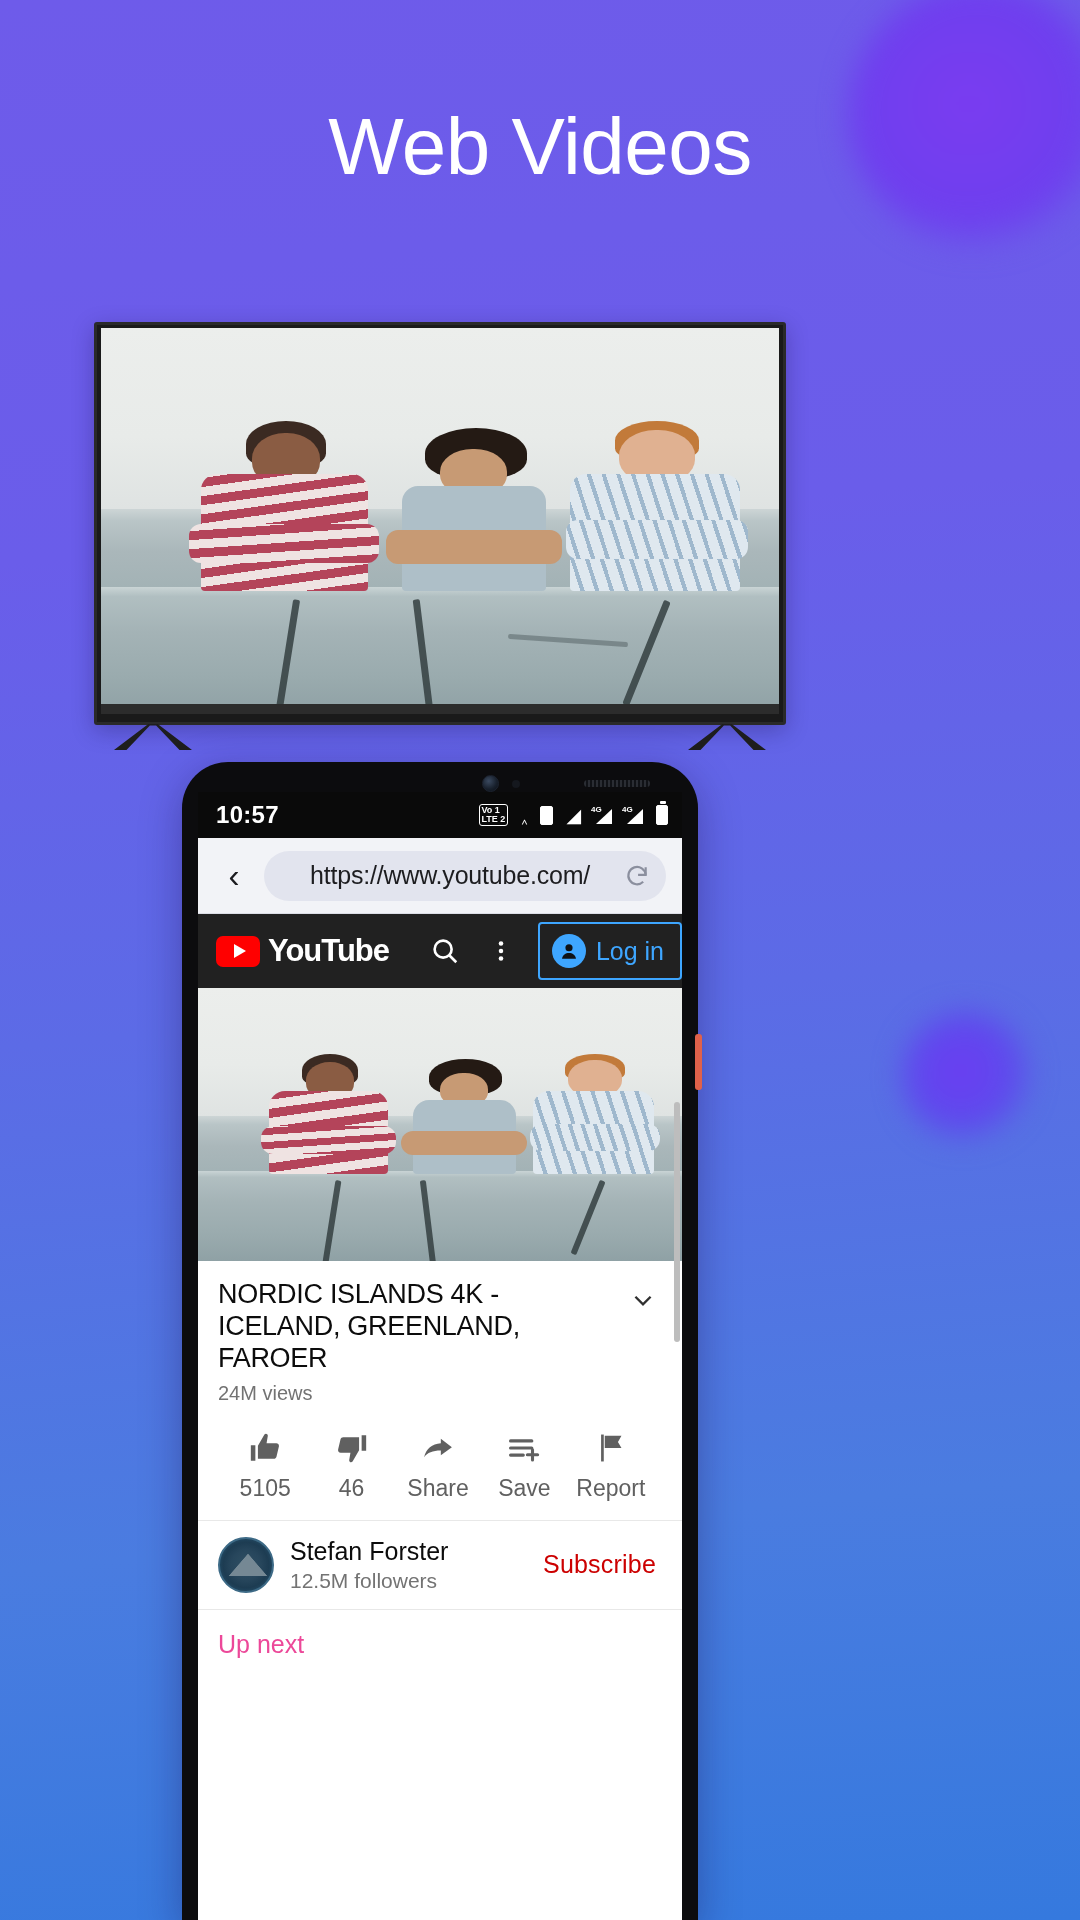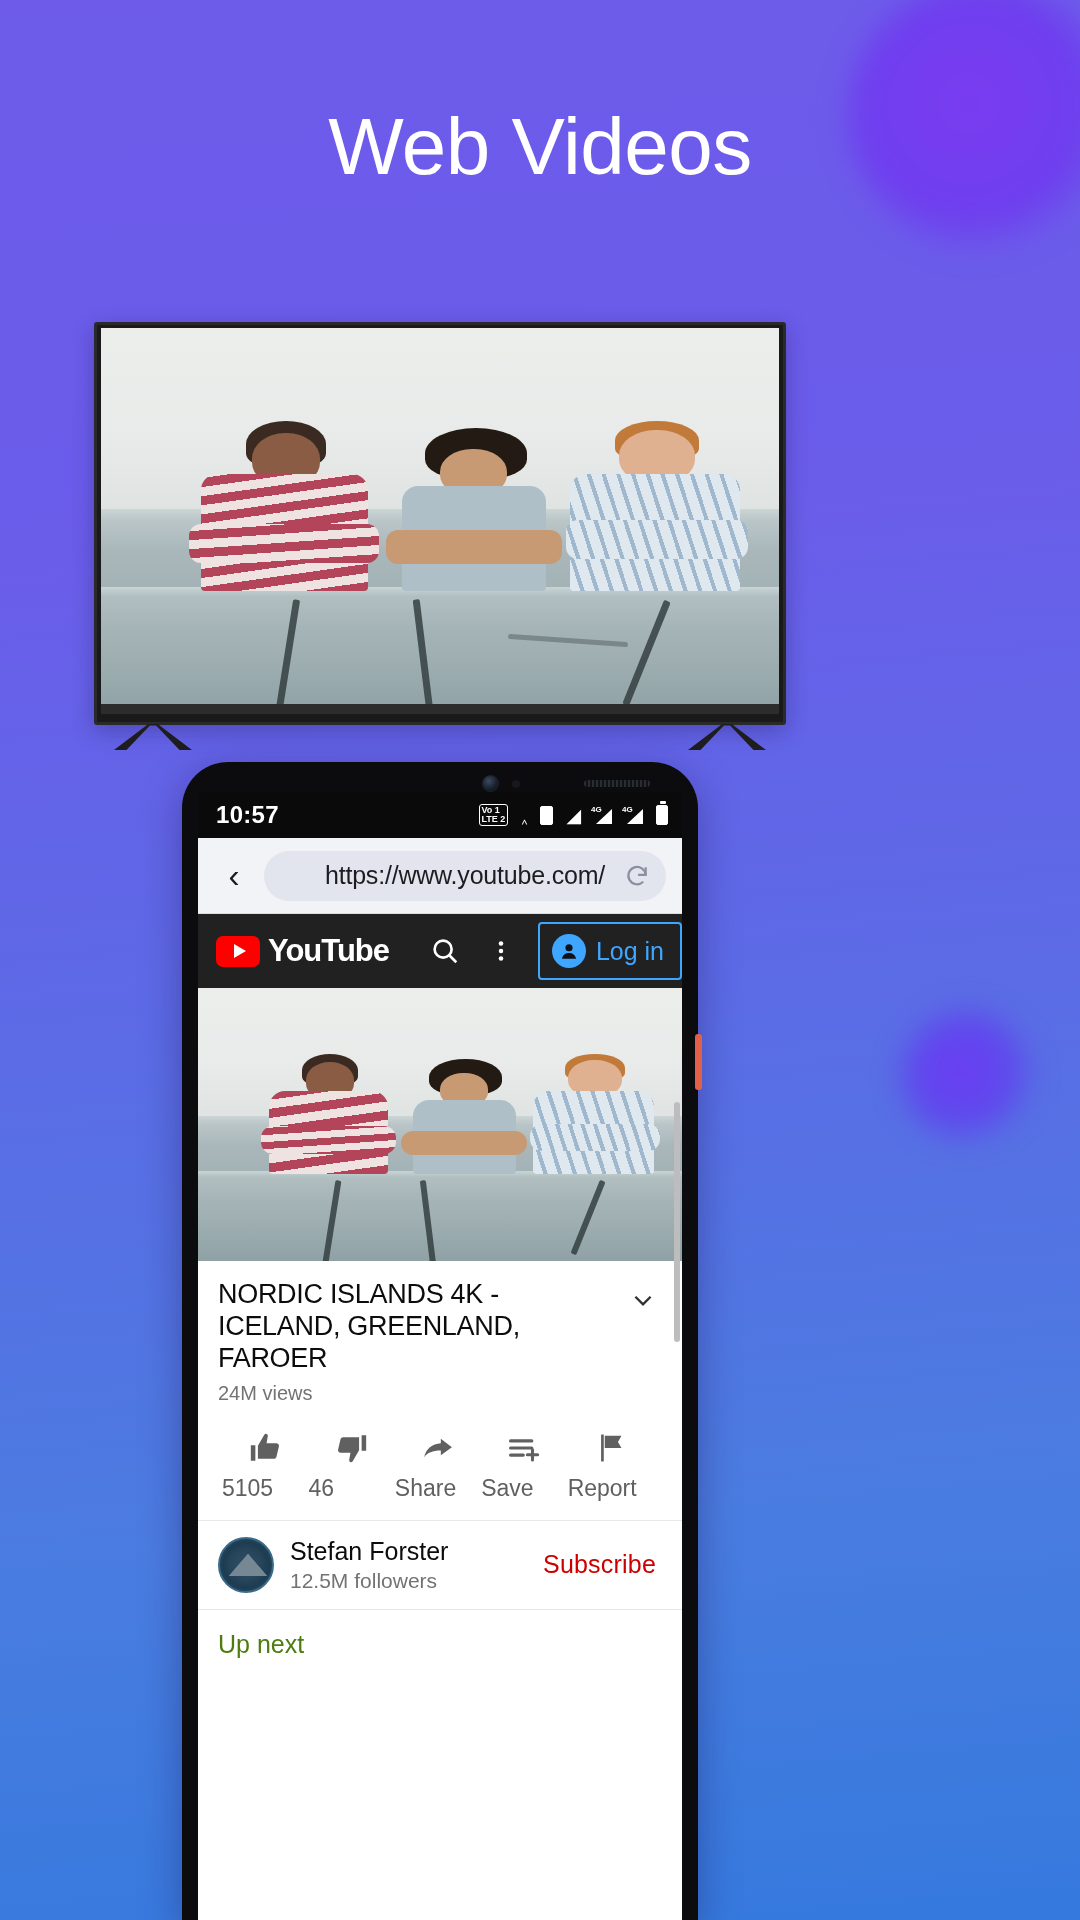--- a/index.html
+++ b/index.html
@@ -197,21 +197,21 @@
     display:flex; align-items:center; gap:10px;
     padding: 0 16px;
     border-bottom: 1px solid #dcdee6;
   }
   .back-chevron {
     width: 40px; text-align:center; font-size: 33px; color:#1b1b1f;
     font-weight: 300; line-height: 1;
   }
   .urlpill {
     flex:1; height: 50px; background:#e2e4ee; border-radius:25px;
-    display:flex; align-items:center; justify-content:center;
+    display:flex; align-items:center; justify-content:flex-start;
     position:relative; padding: 0 46px;
   }
   .urltext { font-size: 25px; color:#1d1d20; letter-spacing:-0.2px; }
   .reload {
     position:absolute; right:16px; top:50%; transform:translateY(-50%);
     width:26px; height:26px; color:#8b8f9e;
   }
 
   
   .ytheader {
@@ -258,21 +258,21 @@
     flex:1; font-size: 27px; line-height:1.18; color:#0c0c0c; letter-spacing:-0.3px;
   }
   .yt-caret { width: 38px; text-align:center; color:#303030; font-size: 22px; padding-top: 8px; }
   .yt-views { padding: 7px 20px 0 20px; font-size: 20px; color:#737373; }
 
   .yt-actions {
     display:flex; justify-content:space-between;
     padding: 22px 28px 18px 24px;
     border-bottom: 1px solid #e8e8e8;
   }
-  .act { width: 92px; color:#606060; }
+  .act { width: 92px; text-align:center; color:#606060; }
   .act .glyph { height: 42px; display:flex; align-items:center; justify-content:center; }
   .act .lbl { font-size: 23px; margin-top: 6px; color:#606060; }
 
   .yt-channel {
     display:flex; align-items:center; gap:16px;
     padding: 16px 20px; border-bottom: 1px solid #e8e8e8;
   }
   .ch-av {
     width: 56px; height:56px; border-radius:50%;
     background: radial-gradient(circle at 50% 50%, #2f4f63 0%, #27465c 40%, #1d3c52 62%, #2a5e7e 100%);
@@ -287,21 +287,21 @@
   .ch-av .mtn2 {
     position:absolute; left:9px; top:15px; width:0; height:0;
     border-left:19px solid transparent; border-right:19px solid transparent;
     border-bottom:22px solid #1e3a4d; opacity:.55;
   }
   .ch-text { flex:1; }
   .ch-name { font-size: 25px; color:#0c0c0c; font-weight: 400; }
   .ch-subs { font-size: 21px; color:#737373; margin-top: 3px; }
   .subscribe { color:#cc0000; font-size: 25px; letter-spacing:.2px; padding-right: 6px; }
 
-  .yt-upnext { padding: 20px 20px 10px 20px; font-size: 25px; color:#4d7c0f; }
+  .yt-upnext { padding: 20px 20px 10px 20px; font-size: 25px; color:#ec4899; }
 
   .scrollbar {
     position:absolute; right: 2px; top: 310px;
     width: 6px; height: 240px; border-radius:3px; background:#bdbdbd;
   }
 </style>
 </head>
 <body>
 
 <div class="blob blob-tr"></div>

